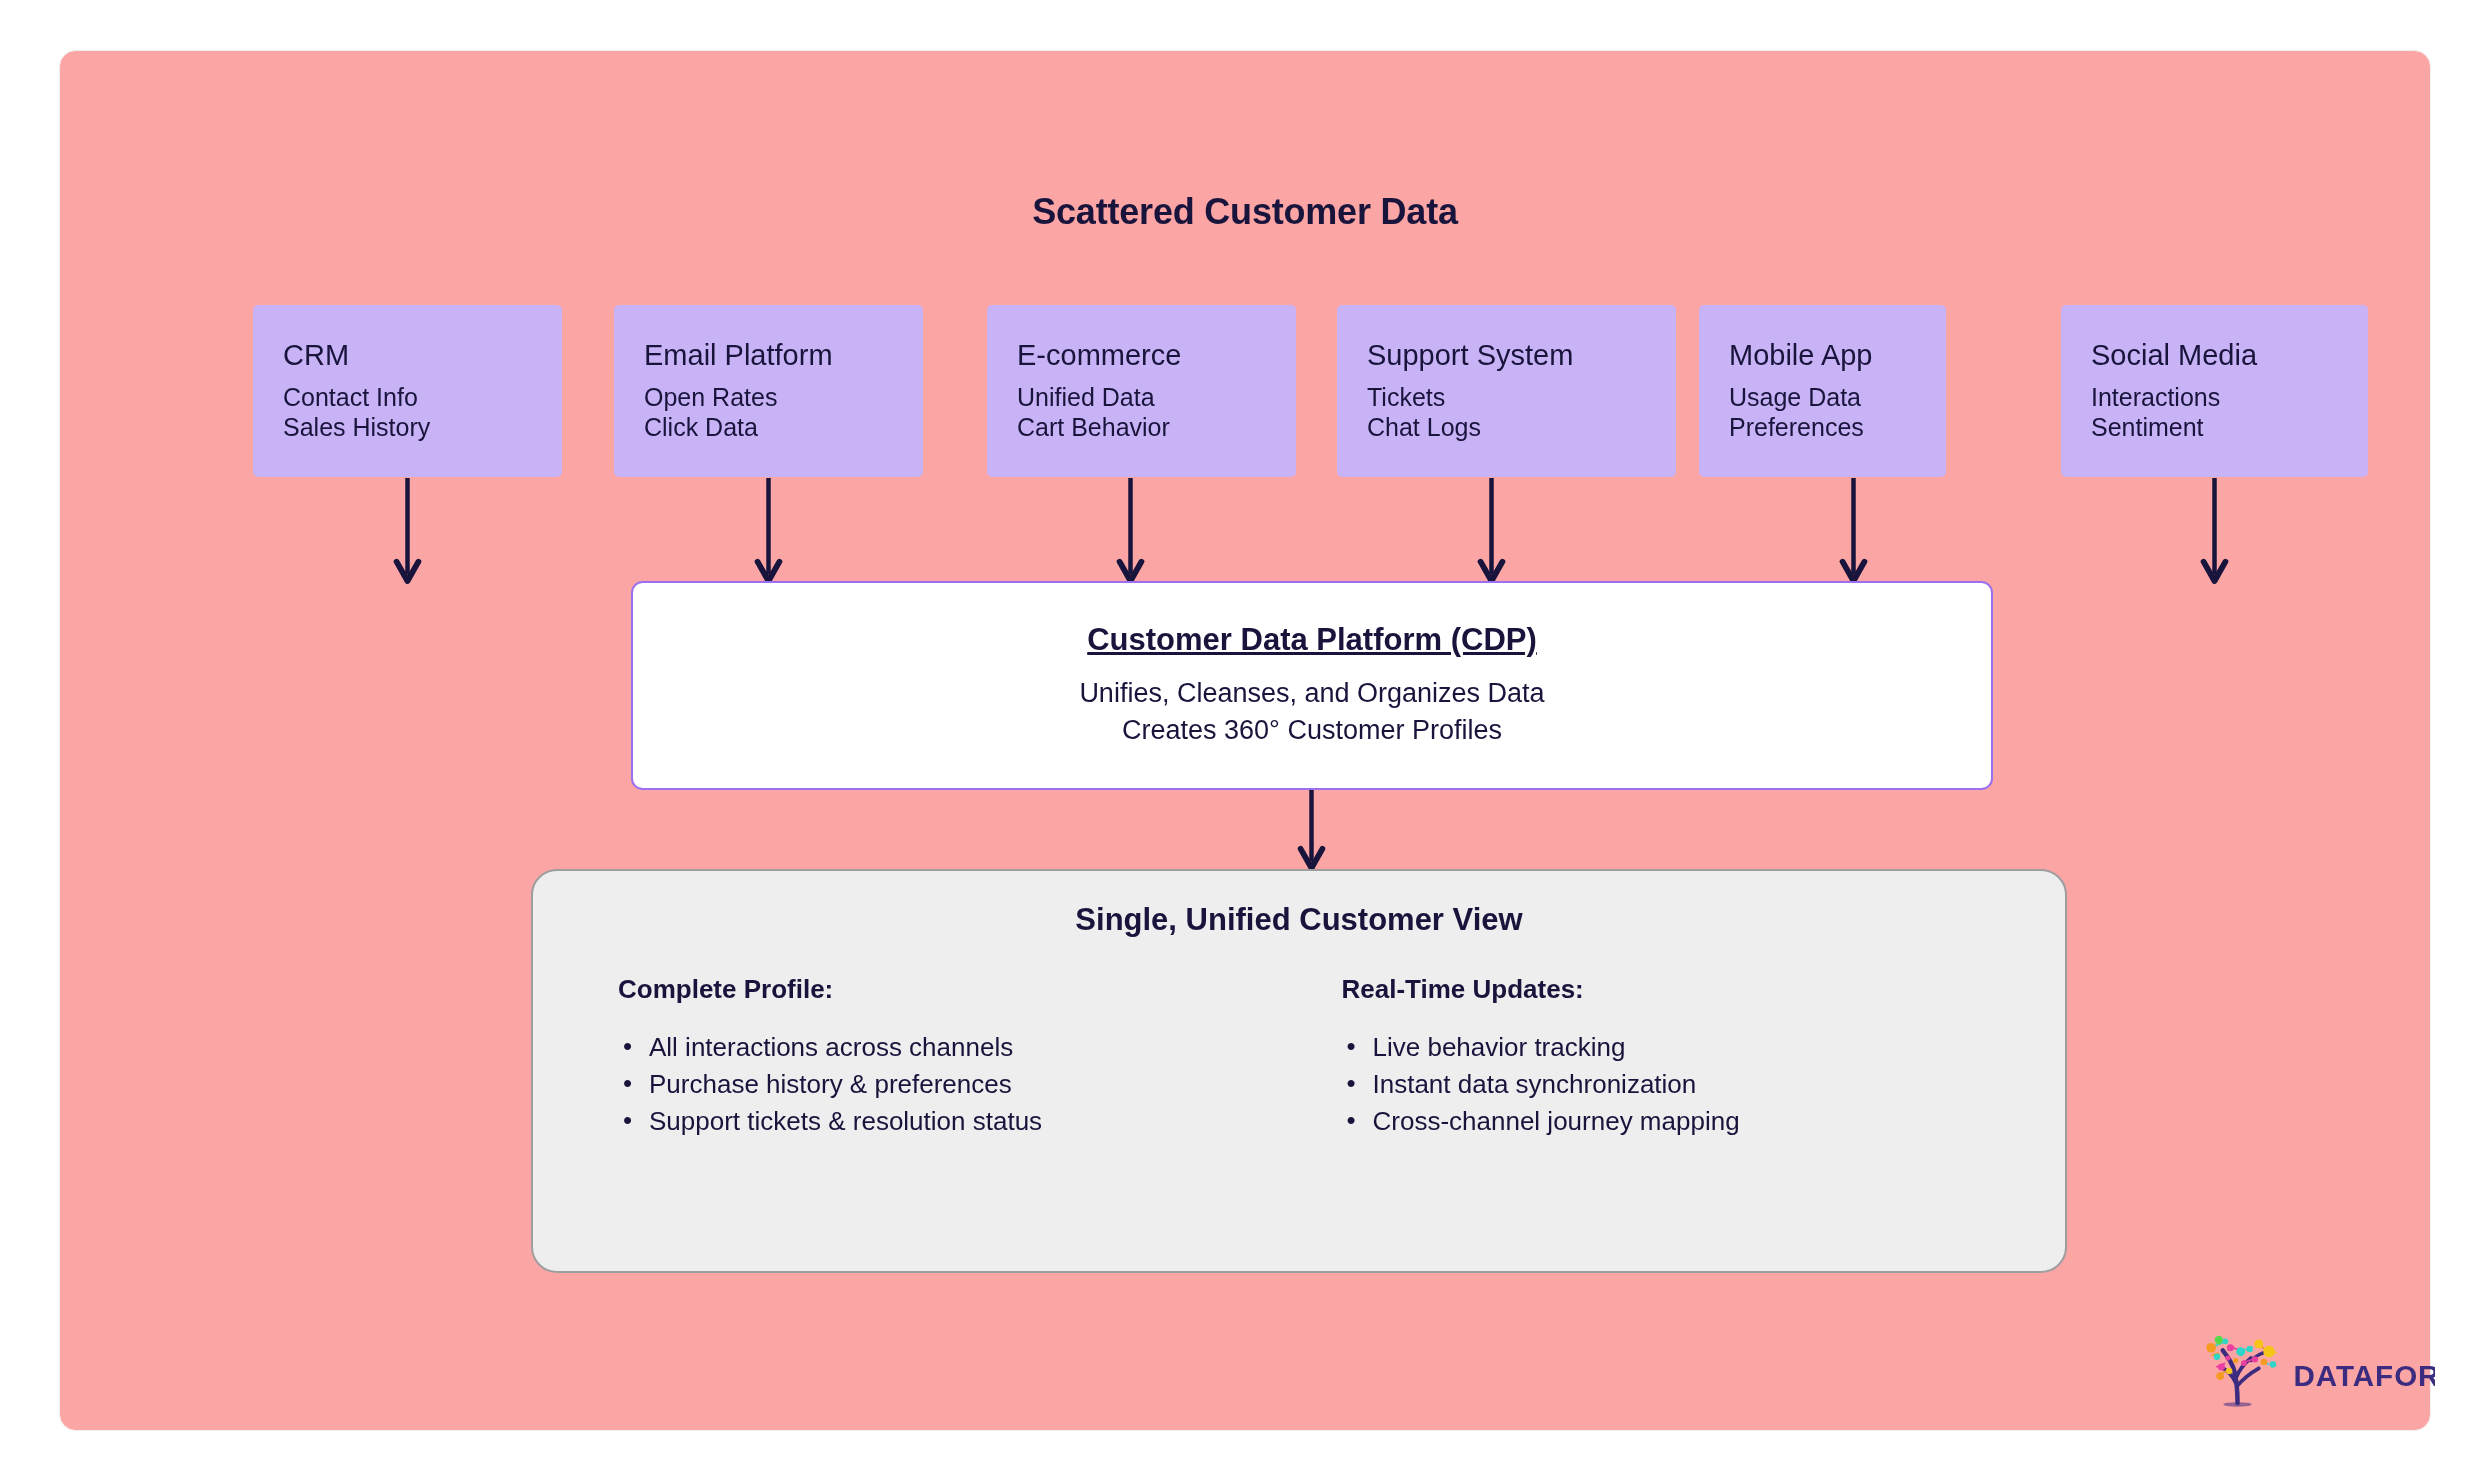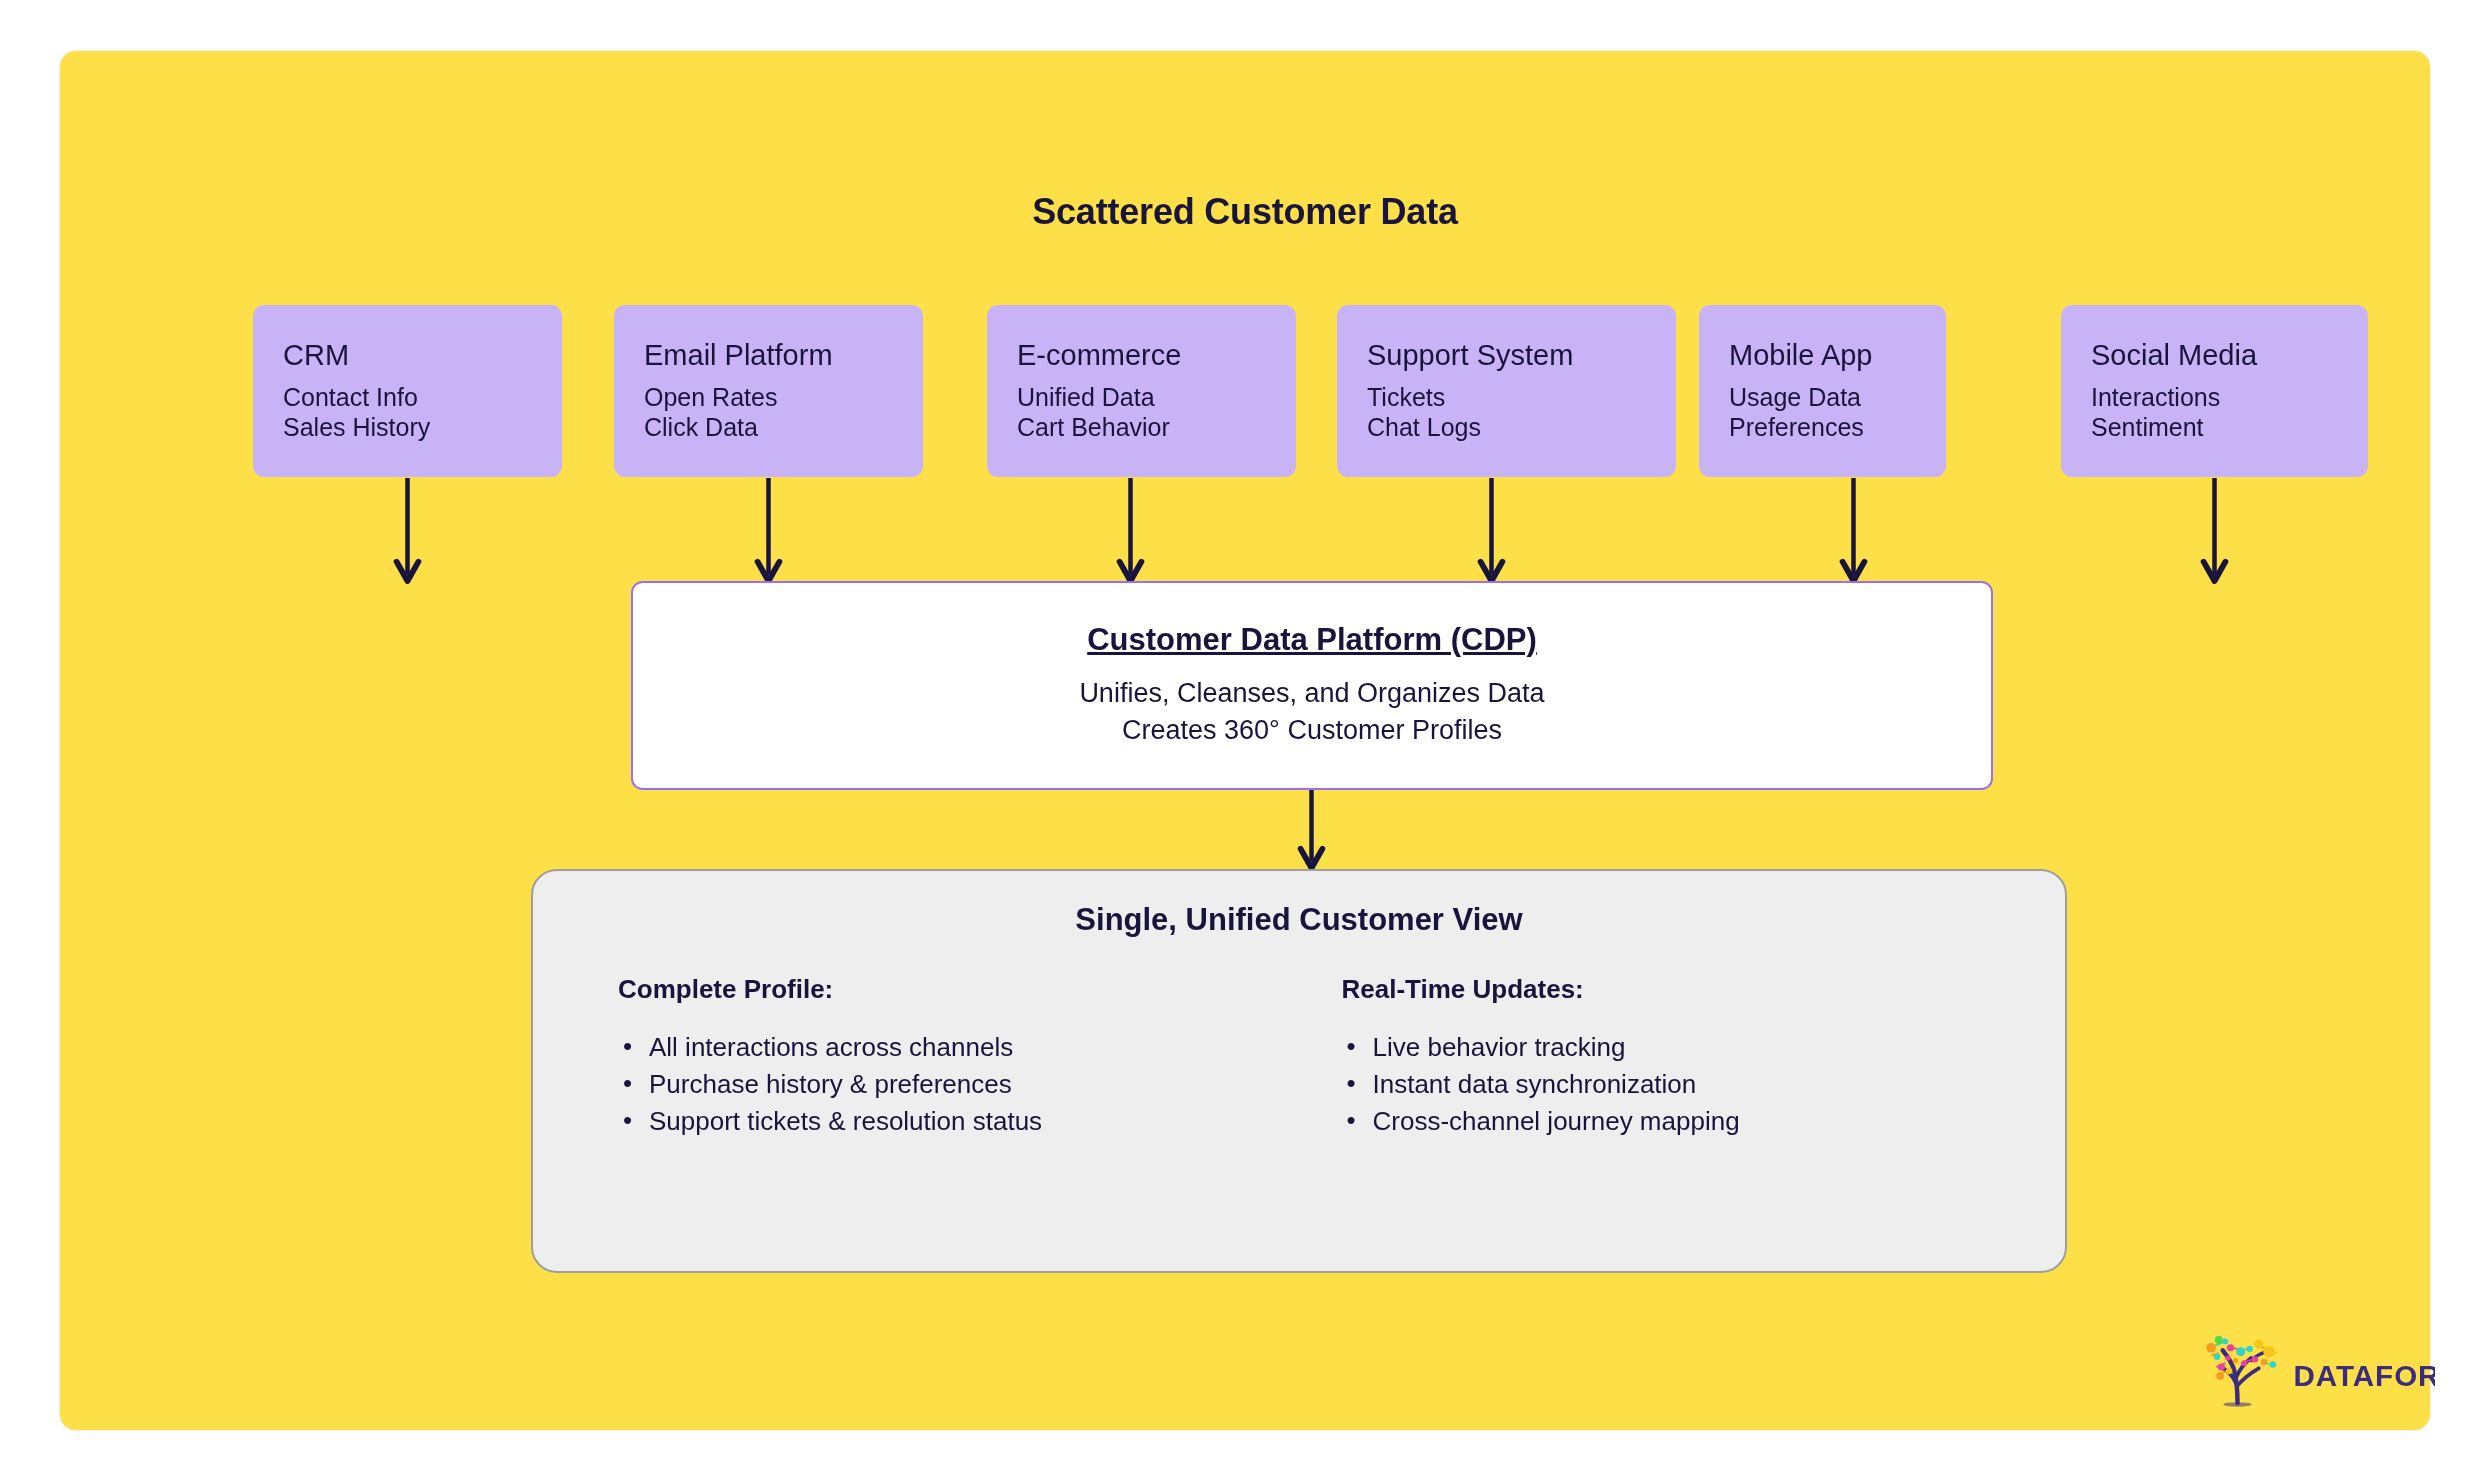--- a/index.html
+++ b/index.html
@@ -12,21 +12,21 @@
     overflow: hidden;
   }
 
   
   #diagram-card {
     position: absolute;
     left: 59px;
     top: 50px;
     width: 2372px;
     height: 1381px;
-    background: #fde047;
+    background: #fca5a5;
     border: 1.9px solid #f0f0f0;
     border-radius: 16.7px;
   }
 
   
   #page-title {
     position: absolute;
     left: 0;
     top: 140px;
     width: 100%;
@@ -43,21 +43,21 @@
     left: 193px;
     top: 254px;
     width: 2115px;
     height: 174px;
   }
   .source-box {
     position: absolute;
     top: 0;
     height: 172px;
     background: #c9b3f7;
-    border-radius: 11px;
+    border-radius: 5px;
     padding: 36px 0 0 30px;
     color: #18143c;
   }
   .source-title {
     font-size: 29px;
     font-weight: normal;
     line-height: 1.0;
     white-space: nowrap;
     margin-bottom: 13px;
   }

